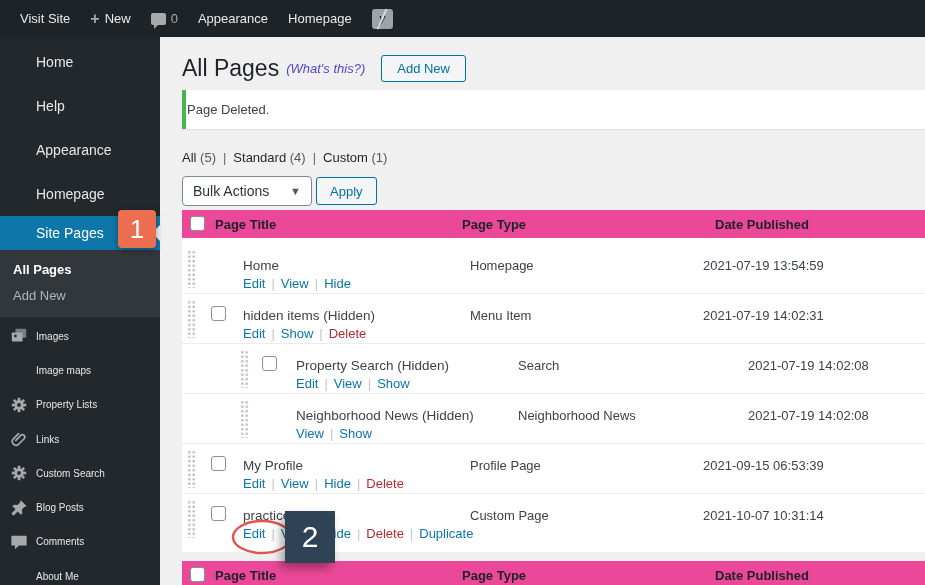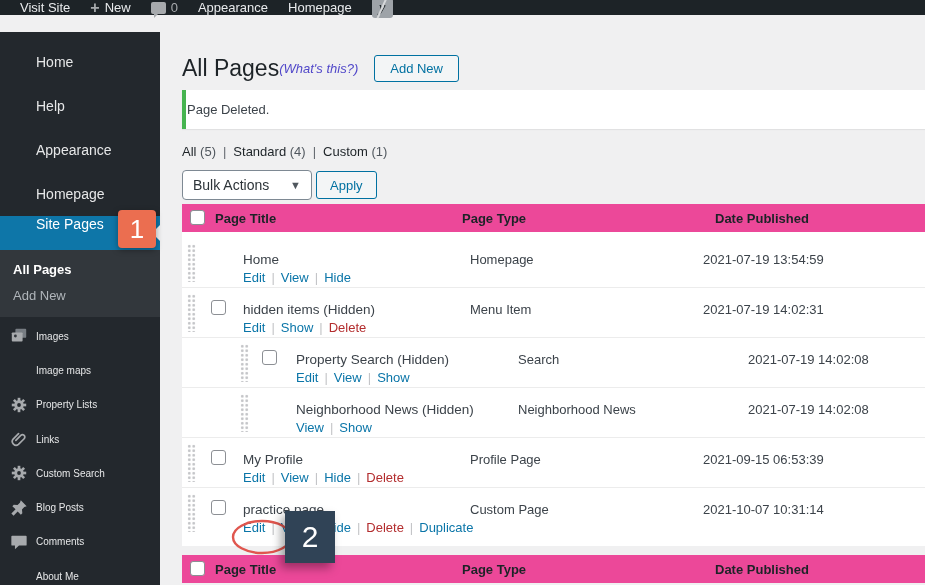--- a/index.html
+++ b/index.html
@@ -5,41 +5,41 @@
   :root{
     --accent_blue:#0e76a8; --link_blue:#0a75a8; --danger_red:#b32d2e;
     --notice_green:#46b450; --badge_orange:#eb6e50; --badge_navy:#304356;
     --ellipse_red:#e0564e;
   }
   *{box-sizing:border-box;margin:0;padding:0}
   html,body{width:925px;height:585px;overflow:hidden;background:#f0f0f1;
     font-family:"Liberation Sans",sans-serif;font-size:13px;color:#3c434a}
 
   
-  .topbar{position:absolute;left:0;top:0;width:925px;height:15px;background:#1d2327;
+  .topbar{position:absolute;left:0;top:0;width:925px;height:37px;background:#1d2327;
     display:flex;align-items:center;padding-left:10px;z-index:40}
   .topbar .tb-item{color:#e8eaec;font-size:13px;padding:0 10px;height:32px;
     display:flex;align-items:center;gap:5px;cursor:pointer;white-space:nowrap}
   .tb-plus{color:#a7aaad;font-size:16px;font-weight:bold;line-height:1}
   .tb-count{color:#a7aaad}
   .bubble{width:15px;height:12px;position:relative;background:#a7aaad;border-radius:2px}
   .bubble:after{content:"";position:absolute;left:3px;bottom:-4px;border:4px solid transparent;
     border-top-color:#a7aaad;border-left-color:#a7aaad;border-width:4px 4px 0 0}
   .yoast{width:21px;height:20px;background:#9ea3a8;border-radius:3px;position:relative;
     display:flex;align-items:center;justify-content:center;color:#1d2327;
     font-family:"Liberation Serif",serif;font-style:italic;font-size:15px}
   .yoast i{position:absolute;left:9px;top:-1px;width:1.5px;height:22px;background:#d6d8da;
     transform:rotate(24deg)}
 
   
   .sidebar{position:absolute;left:0;top:32px;width:160px;height:553px;background:#23282d;z-index:30}
   .nav-item{height:44px;display:flex;align-items:center;padding-left:36px;color:#e6e7e8;
     font-size:14px;cursor:pointer}
   .nav-item:first-child{margin-top:8px}
-  .nav-current{height:34px;display:flex;padding-left:36px;color:#fff;
+  .nav-current{height:34px;display:flex;align-items:center;padding-left:36px;color:#fff;
     font-size:14px;background:var(--accent_blue);position:relative;cursor:pointer}
   .nav-current:after{content:"";position:absolute;right:0;top:50%;margin-top:-8px;
     border-top:8px solid transparent;border-bottom:8px solid transparent;
     border-right:8px solid #f0f0f1}
   .submenu{background:#32373c;padding:6px 0 9px 0}
   .submenu-item{height:26px;display:flex;align-items:center;padding-left:13px;font-size:13px;
     color:#b0b5ba;cursor:pointer}
   .submenu-item.active{color:#fff;font-weight:bold}
   .tools{margin-top:2px}
   .tool-item{height:34.3px;display:flex;align-items:center;color:#e6e7e8;font-size:10px;
@@ -49,29 +49,29 @@
   .tool-item.no-icon{padding-left:36px}
   .badge1{position:absolute;left:118px;top:178px;width:38px;height:38px;border-radius:4px;
     background:var(--badge_orange);color:#fff;font-size:26px;display:flex;align-items:center;
     justify-content:center;box-shadow:0 2px 6px rgba(0,0,0,.35);z-index:35}
 
   
   .content{position:absolute;left:160px;top:32px;width:765px;height:553px;background:#f0f0f1;
     padding-left:22px;overflow:hidden}
   .title-row{height:44px;margin-top:14px;display:flex;align-items:center}
   .page-title{font-size:23px;font-weight:400;color:#1d2327}
-  .whats-this{font-size:13px;font-style:italic;color:#5047c9;cursor:pointer;
+  .whats-this{font-size:13px;font-style:italic;color:#5047c9;margin-left:7px;cursor:pointer;
     text-decoration:none}
   .btn{display:inline-flex;align-items:center;border:1px solid #0071a1;color:#0071a1;
     background:#f3f5f6;border-radius:3px;font-size:13px;cursor:pointer}
   .btn-addnew{margin-left:16px;padding:5px 15px}
   .notice{height:39px;background:#fff;border-left:4px solid var(--notice_green);
     box-shadow:0 1px 1px rgba(0,0,0,.06);display:flex;align-items:center;padding-left:1px;
     color:#3c434a}
-  .filters{margin-top:14px;height:16px;display:flex;align-items:center;color:#1d2327}
+  .filters{margin-top:20px;height:16px;display:flex;align-items:center;color:#1d2327}
   .filter{cursor:pointer;color:#1d2327}
   .filter .cnt{color:#50575e}
   .filters .fsep{margin:0 7px;color:#646970}
   .bulk-row{margin-top:11px;height:30px;display:flex;align-items:center;gap:4px}
   .select{width:130px;height:30px;border:1px solid #7e8993;border-radius:4px;background:#fff;
     display:flex;align-items:center;justify-content:space-between;padding:0 10px;
     color:#2c3338;font-size:14px;cursor:pointer}
   .select .chev{color:#50575e;font-size:11px}
   .btn-apply{height:28px;padding:0 13px}
 

